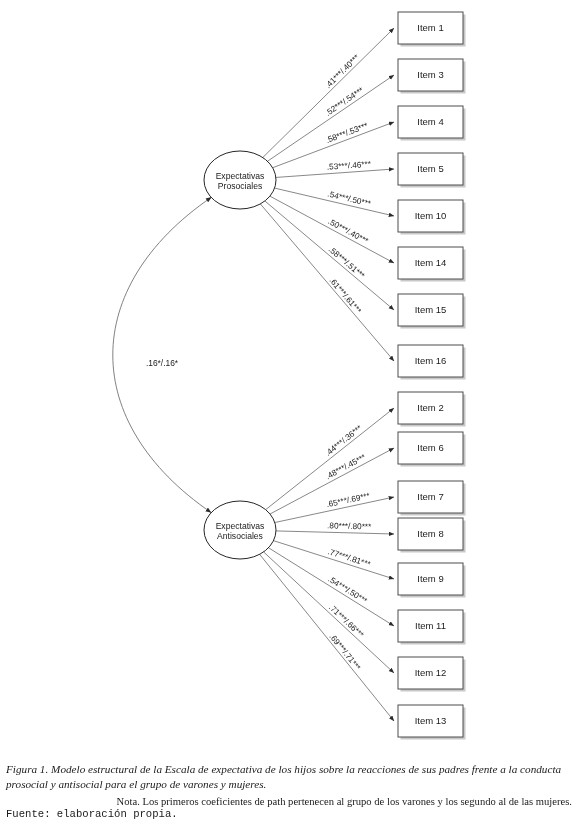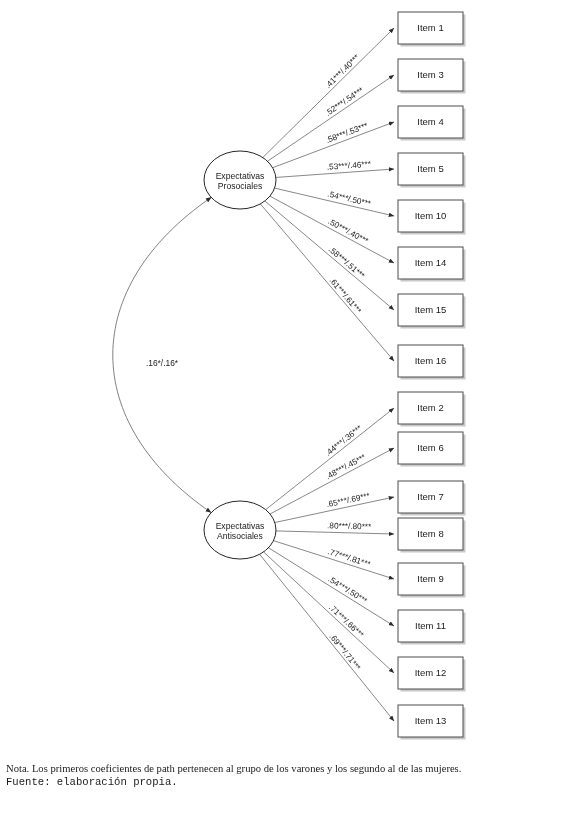--- a/index.html
+++ b/index.html
@@ -93,20 +93,21 @@
     color: #1a1a1a;
     margin: 0 0 3px 0;
     text-align: left;
   }
   .caption-note {
     font-family: "Liberation Serif", serif;
     font-size: 10.6px;
     line-height: 1.3;
     color: #1a1a1a;
     margin: 0;
+    text-align: right;
   }
   .caption-source {
     font-family: Liberation Mono, monospace;
     font-size: 10.6px;
     line-height: 1.3;
     color: #1a1a1a;
     margin: 0;
   }
 </style>
 </head>
@@ -254,17 +255,18 @@
         <text x="344.44" y="622.98" class="coef-label" transform="rotate(42.88 344.44 622.98)">.71***/.66***</text>
         <text x="342.93" y="653.66" class="coef-label" transform="rotate(51.12 342.93 653.66)">.69***/.71***</text>
       </g>
     <g id="corr-layer">
         <path d="M 211.2 197.4 C 80 287.4 80 422.6 211.2 512.6" class="corr-curve" marker-start="url(#arrowhead-start)" marker-end="url(#arrowhead)"></path>
         <text x="162" y="366" class="corr-label">.16*/.16*</text>
       </g>
   </svg>
 
   <div id="caption-block">
+    <p class="caption-title">Figura 1. Modelo estructural de la Escala de expectativa de los hijos sobre la reacciones de sus padres frente a la conducta prosocial y antisocial para el grupo de varones y mujeres.</p>
     <p class="caption-note">Nota. Los primeros coeficientes de path pertenecen al grupo de los varones y los segundo al de las mujeres.</p>
     <p class="caption-source">Fuente: elaboración propia.</p>
   </div>
 
 </div>
 
 </body></html>

